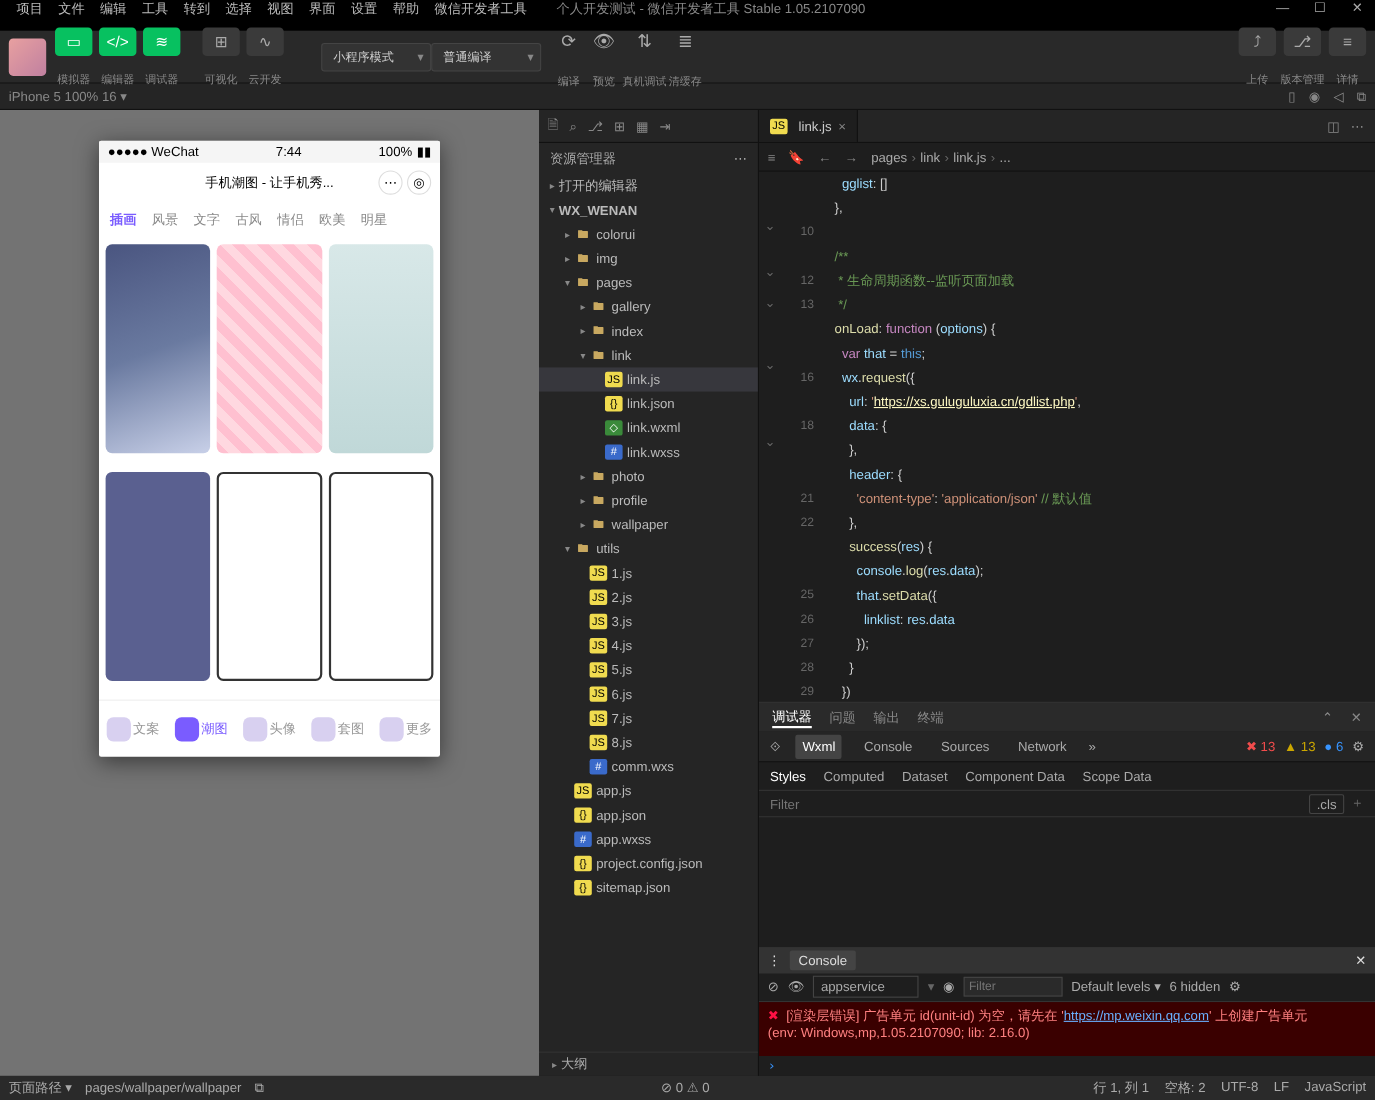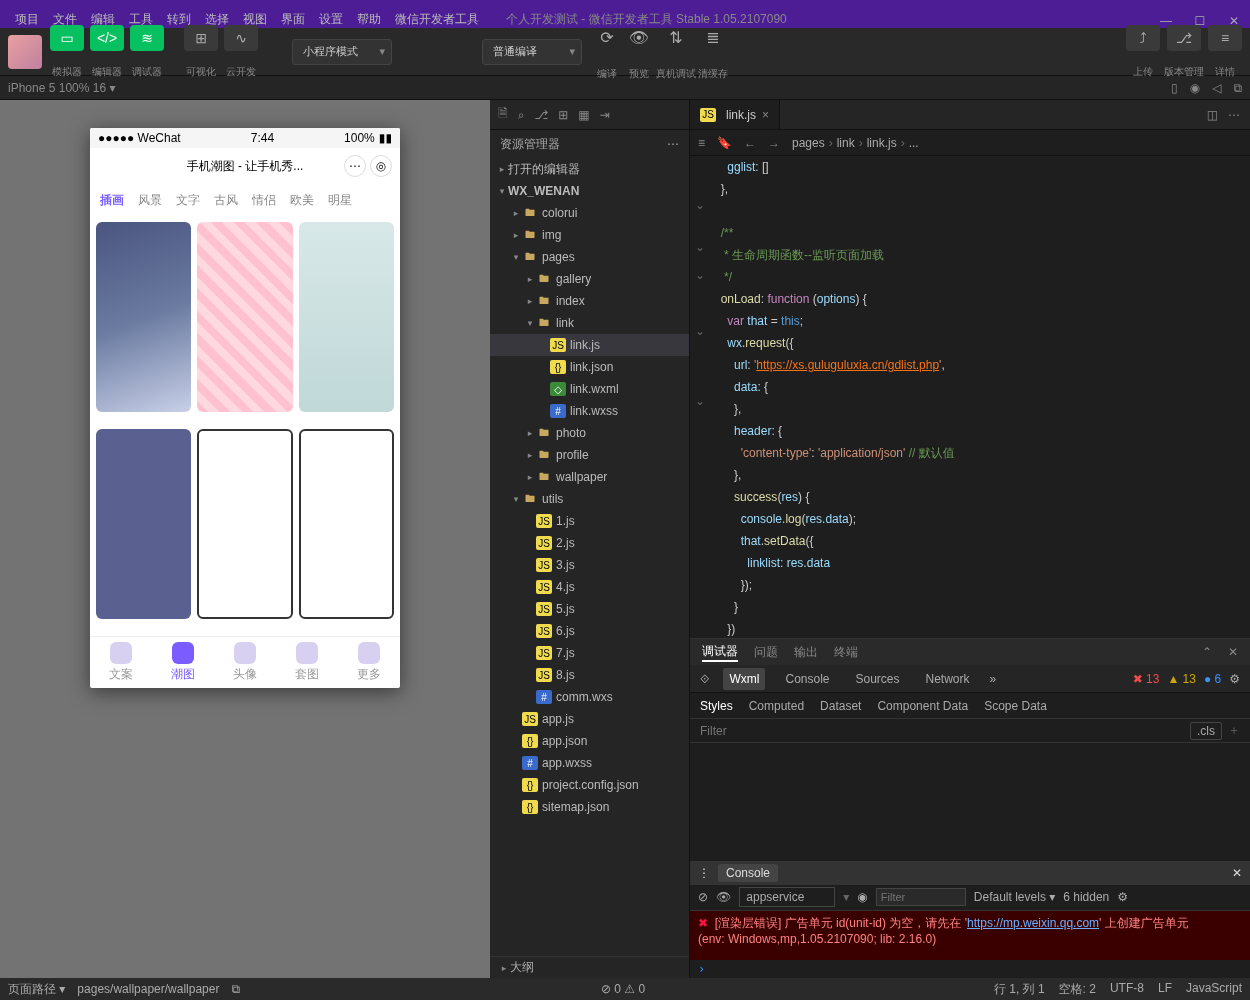--- a/index.html
+++ b/index.html
@@ -1,20 +1,20 @@
 <!DOCTYPE html>
 <html><head>
 <meta charset="utf-8">
 <style>
 *{margin:0;padding:0;box-sizing:border-box;font-family:"Microsoft YaHei",sans-serif;font-size:12px;user-select:none}
 body{background:#1e1e1e;color:#ccc;width:1250px;height:1000px;overflow:hidden;position:relative}
 .row{display:flex;align-items:center}
 
 
-.titlebar{height:28px;background:#4c1d95;display:flex;align-items:flex-end;padding:0 8px;color:#bbb}
+.titlebar{height:28px;background:#000000;display:flex;align-items:flex-start;padding:0 8px;color:#bbb}
 .menu-item{padding:0 7px;cursor:pointer;font-size:12px}
 .title-text{margin-left:20px;color:#888;font-size:12px}
 .win-controls{margin-left:auto;display:flex;gap:18px;color:#aaa}
 .win-btn{width:16px;text-align:center;cursor:pointer}
 
 
 .toolbar{height:48px;background:#292929;display:flex;align-items:center;padding:0 8px;border-bottom:1px solid #111}
 .avatar{width:34px;height:34px;border-radius:4px;background:linear-gradient(135deg,#e8a0a0,#c080a0);margin-right:8px}
 .tb-btn{width:34px;height:26px;border-radius:4px;display:flex;align-items:center;justify-content:center;font-size:14px;color:#fff;cursor:pointer}
 .tb-btn.green{background:#07c160}
@@ -47,21 +47,21 @@
 .phone-tabs .active{color:#7a5cff;font-weight:bold}
 .phone-grid{flex:1;padding:6px;display:grid;grid-template-columns:repeat(3,1fr);gap:6px;overflow:hidden}
 .wp{border-radius:6px;background:#ddd}
 .wp1{background:linear-gradient(160deg,#4a5580 0%,#6a7aa0 50%,#c8d0e8 100%)}
 .wp2{background:repeating-linear-gradient(45deg,#ffc0d0,#ffc0d0 8px,#ffd8e0 8px,#ffd8e0 16px)}
 .wp3{background:linear-gradient(#d8e8e8,#c0d8d8)}
 .wp4{background:#5a6090}
 .wp5{background:#fff;border:2px solid #333}
 .wp6{background:#fff;border:2px solid #333}
 .phone-nav{height:52px;border-top:1px solid #eee;display:flex}
-.nav-item{flex:1;display:flex;flex-direction:column;align-items:center;justify-content:center;font-size:9px;color:#999;gap:2px}
+.nav-item{flex:1;display:flex;flex-direction:row;align-items:center;justify-content:center;font-size:9px;color:#999;gap:2px}
 .nav-item.active{color:#7a5cff}
 .nav-icon{width:22px;height:22px;border-radius:6px;background:#d8d0f0}
 .nav-item.active .nav-icon{background:#7a5cff}
 
 
 .explorer{width:200px;background:#252525;border-right:1px solid #111;display:flex;flex-direction:column}
 .explorer-iconbar{height:30px;display:flex;align-items:center;gap:10px;padding:0 8px;color:#888;border-bottom:1px solid #111}
 .explorer-title{height:28px;display:flex;align-items:center;padding:0 10px;font-size:11px;color:#aaa;justify-content:space-between}
 .tree{flex:1;overflow:auto;font-size:12px;color:#bbb}
 .tree-item{height:22px;display:flex;align-items:center;cursor:pointer;white-space:nowrap}
@@ -79,21 +79,21 @@
 .editor{flex:1;display:flex;flex-direction:column;background:#1e1e1e;min-width:0}
 .editor-tabs{height:30px;background:#252525;display:flex;align-items:center;border-bottom:1px solid #111}
 .etab{height:100%;padding:0 10px;display:flex;align-items:center;gap:6px;background:#1e1e1e;border-right:1px solid #111;font-size:12px}
 .etab .close{color:#888;cursor:pointer}
 .editor-toolbar{height:26px;display:flex;align-items:center;padding:0 8px;gap:12px;color:#888;font-size:12px;border-bottom:1px solid #111}
 .breadcrumb{display:flex;gap:4px;font-size:11px;color:#aaa}
 .editor-body{flex:1;display:flex;font-family:Consolas,monospace;font-size:13px;overflow:hidden;position:relative}
 .fold-col{width:20px;color:#666;text-align:center}
 .gutter{width:38px;text-align:right;color:#666;padding-right:8px;line-height:22px;font-size:11px}
 .code{flex:1;line-height:22px;white-space:pre;color:#ccc;padding-left:4px}
-.kw{color:#c586c0}.fn{color:#dcdcaa}.str{color:#ce9178}.com{color:#6a9955}.prop{color:#9cdcfe}.this{color:#569cd6}.url{color:#f97316;text-decoration:underline}
+.kw{color:#c586c0}.fn{color:#dcdcaa}.str{color:#ce9178}.com{color:#6a9955}.prop{color:#9cdcfe}.this{color:#569cd6}.url{color:#fef9c3;text-decoration:underline}
 
 
 .debugger{height:340px;border-top:1px solid #333;display:flex;flex-direction:column;background:#1e1e1e}
 .dbg-tabs{height:26px;background:#2a2a2a;display:flex;align-items:center;gap:16px;padding:0 12px;font-size:12px;color:#888}
 .dbg-tabs .active{color:#fff;border-bottom:2px solid #fff}
 .dbg-tools{height:28px;display:flex;align-items:center;gap:14px;padding:0 10px;font-size:12px;color:#aaa;background:#252525;border-bottom:1px solid #111}
 .dbg-tool{cursor:pointer;padding:4px 6px}
 .dbg-tool.active{background:#444;color:#fff;border-radius:2px}
 .dbg-badges{margin-left:auto;display:flex;gap:8px;font-size:11px}
 .badge-x{color:#f14c4c}.badge-w{color:#cca700}.badge-i{color:#3794ff}
@@ -159,21 +159,21 @@
         <div class="tb-btn grey">⊞</div>
         <div class="tb-label">可视化</div>
       </div>
       <div class="tb-stack">
         <div class="tb-btn grey">∿</div>
         <div class="tb-label">云开发</div>
       </div>
       <div style="width: 8px;"></div>
     </div>
   <div class="select-box" style="margin-left:20px">小程序模式</div>
-  <div class="select-box" style="margin-left:90px">普通编译</div>
+  <div class="select-box" style="">普通编译</div>
   <div id="tb-actions" class="row" style="gap:2px;margin-left:10px">
       <div class="tb-stack">
         <div class="tb-icon">⟳</div>
         <div class="tb-label">编译</div>
       </div>
       <div class="tb-stack">
         <div class="tb-icon">👁</div>
         <div class="tb-label">预览</div>
       </div>
       <div class="tb-stack">
@@ -463,20 +463,21 @@
           <span style="color: rgb(102, 102, 102);">›</span>
           <span>link</span>
           <span style="color: rgb(102, 102, 102);">›</span>
           <span>link.js</span>
           <span style="color: rgb(102, 102, 102);">›</span>
           <span>...</span>
         </div>
     </div>
     <div class="editor-body">
       <div class="fold-col" id="fold"><br><br><br>⌄<br><br><br>⌄<br><br>⌄<br><br><br><br>⌄<br><br><br><br><br>⌄<br><br><br><br><br></div>
+      <div class="gutter" id="gutter">&nbsp;<br>&nbsp;<br>10<br>&nbsp;<br>12<br>13<br>&nbsp;<br>&nbsp;<br>16<br>&nbsp;<br>18<br>&nbsp;<br>&nbsp;<br>21<br>22<br>&nbsp;<br>&nbsp;<br>25<br>26<br>27<br>28<br>29<br></div>
       <div class="code" id="code">    <span class="prop">gglist</span>: []
   },
 
   <span class="com">/**</span>
   <span class="com"> * 生命周期函数--监听页面加载</span>
   <span class="com"> */</span>
   <span class="fn">onLoad</span>: <span class="kw">function</span> (<span class="prop">options</span>) {
     <span class="kw">var</span> <span class="prop">that</span> = <span class="this">this</span>;
     <span class="prop">wx</span>.<span class="fn">request</span>({
       <span class="prop">url</span>: <span class="str">'<span class="url">https://xs.guluguluxia.cn/gdlist.php</span>'</span>,

